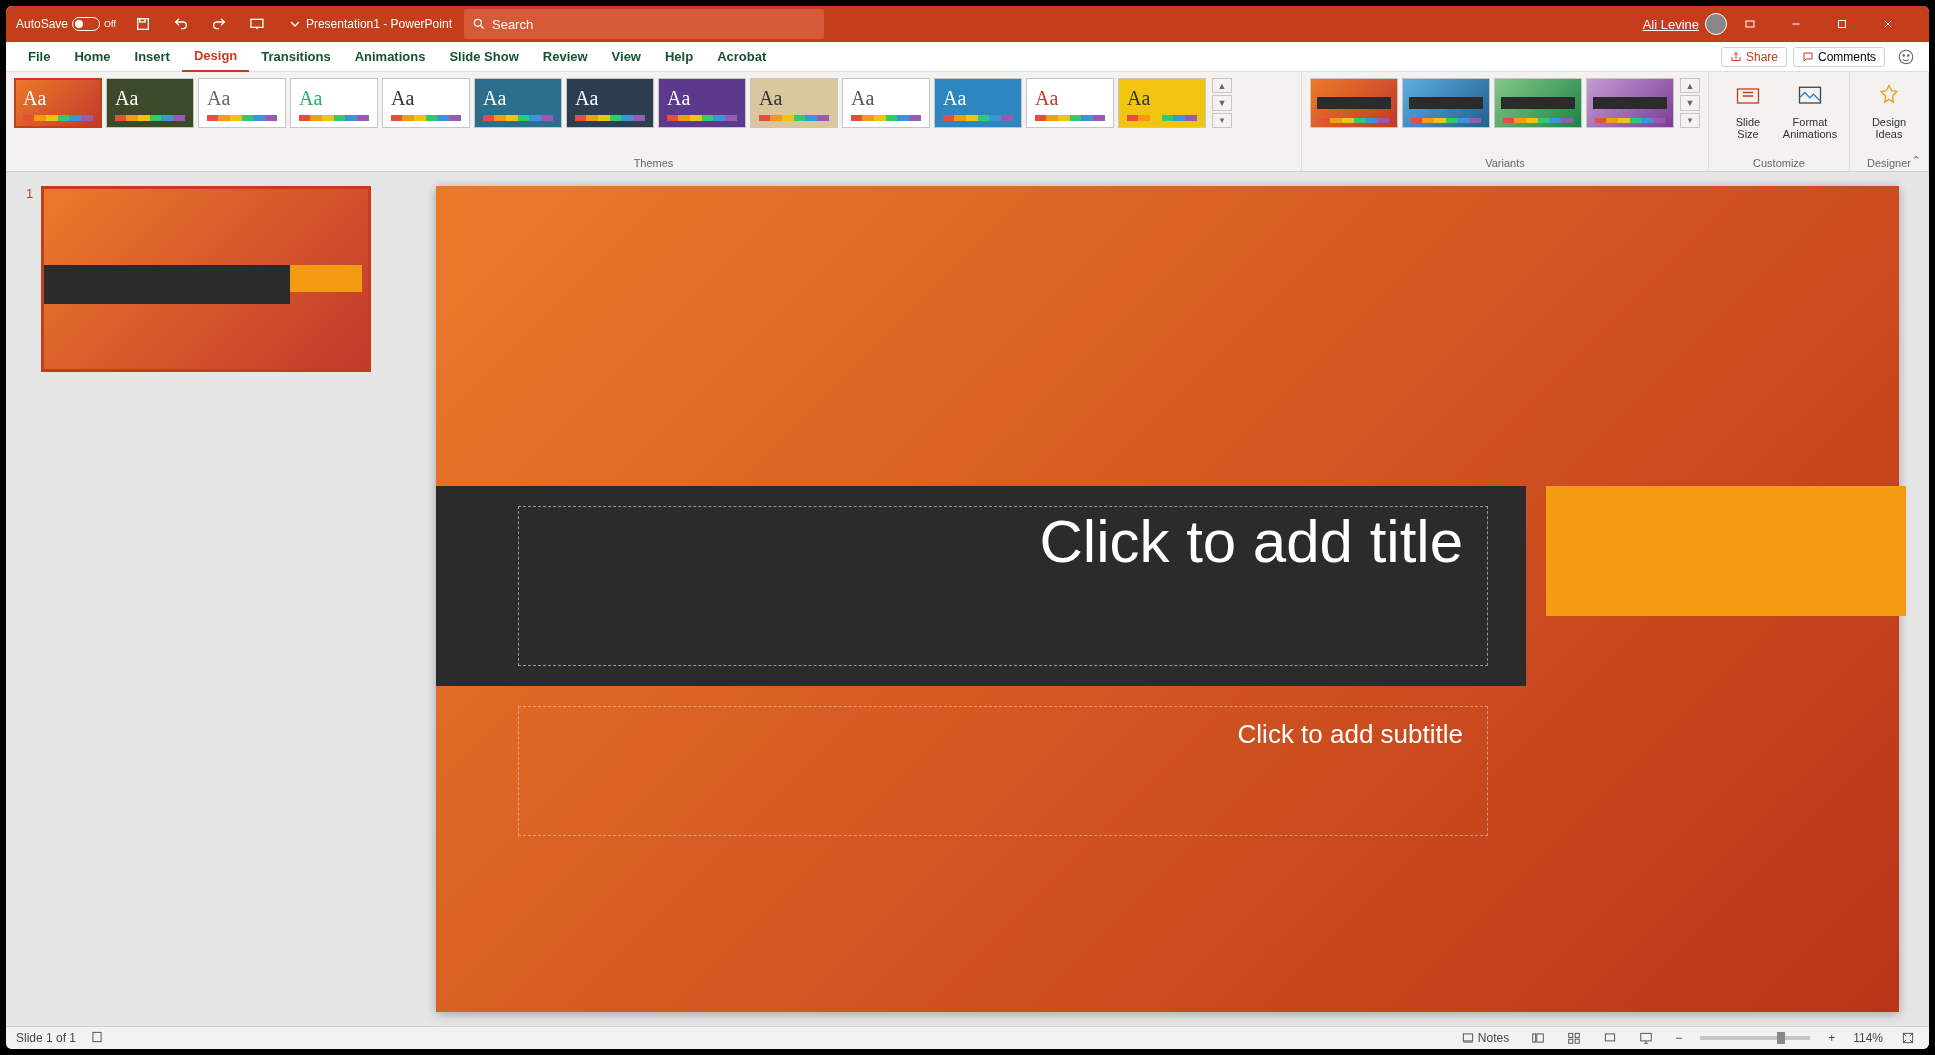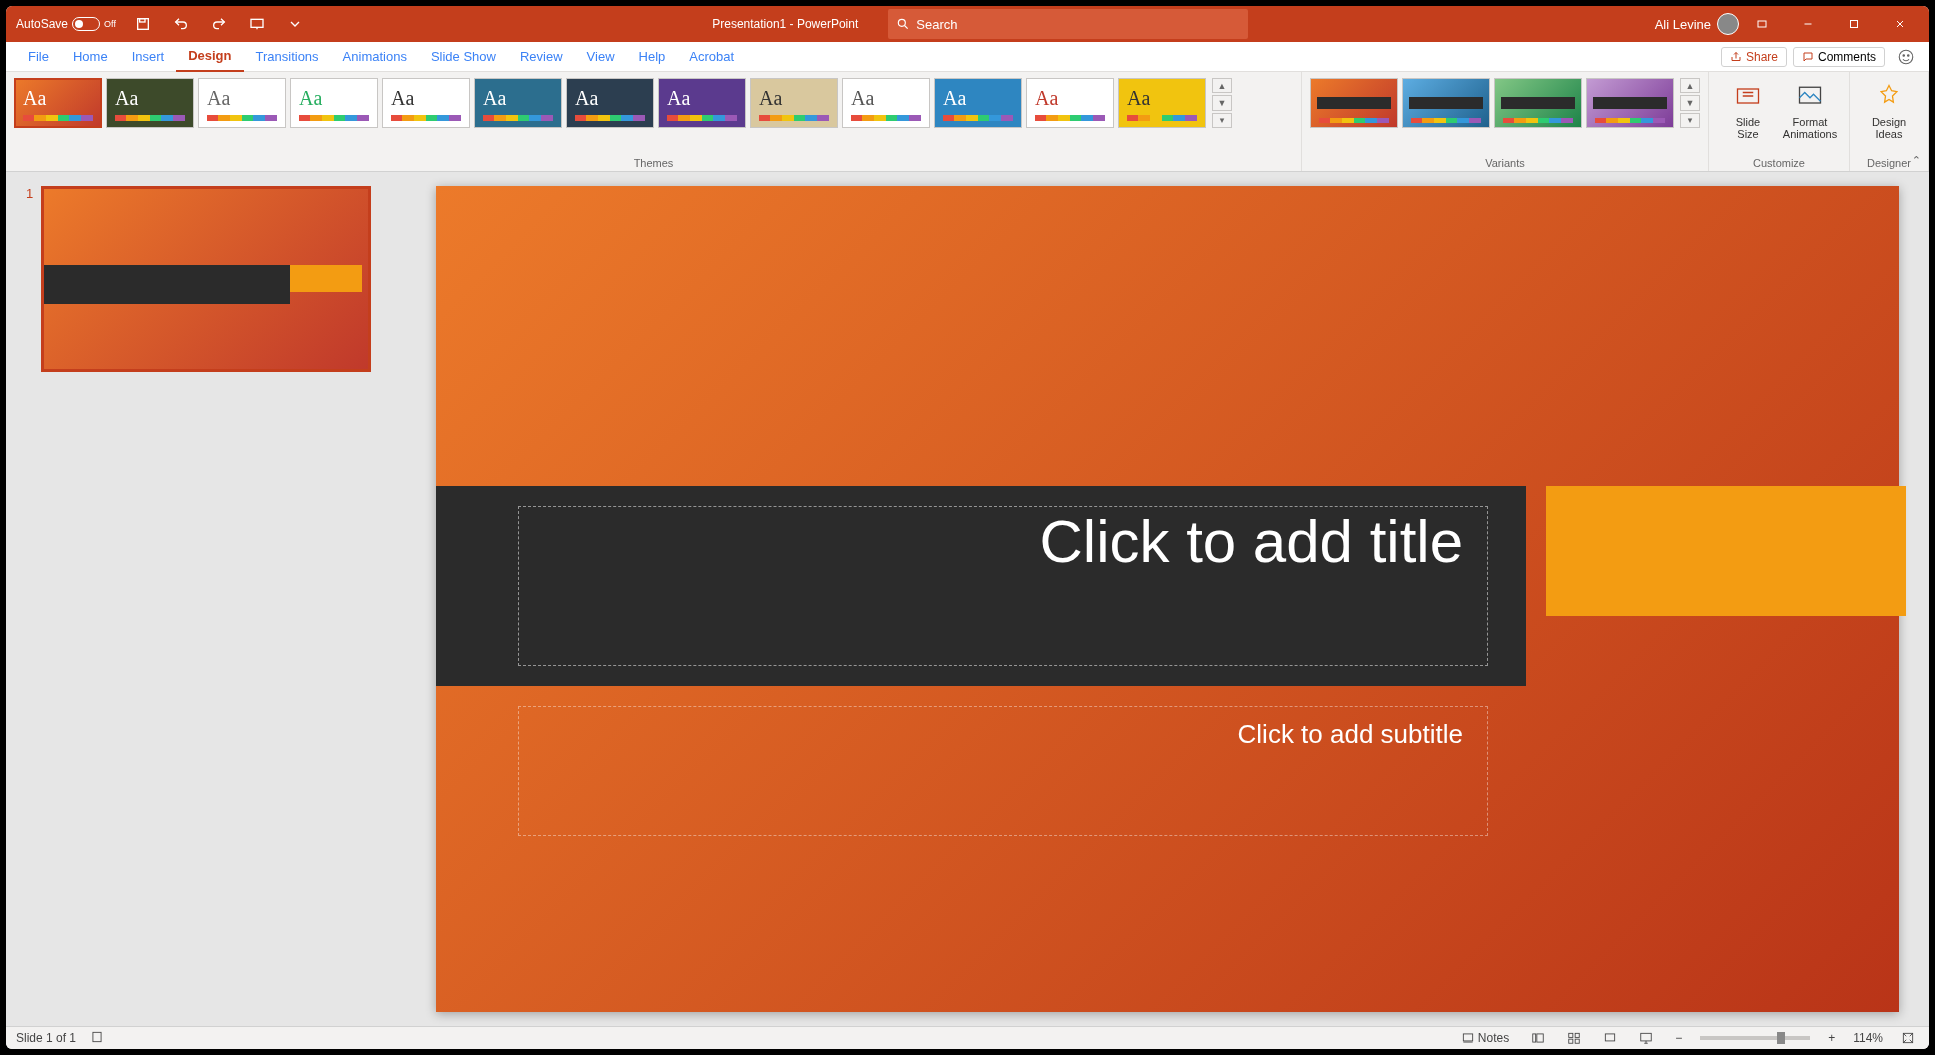--- a/index.html
+++ b/index.html
@@ -7,32 +7,32 @@
 .app { position: absolute; top: 6px; left: 6px; right: 6px; bottom: 6px; background: #f3f2f1; display: flex; flex-direction: column; border-radius: 6px; overflow: hidden; }
 
 
 .titlebar { height: 36px; background: #c43e1c; display: flex; align-items: center; color: #fff; font-size: 12px; }
 .titlebar .left { display: flex; align-items: center; gap: 16px; padding-left: 10px; }
 .autosave { display: flex; align-items: center; gap: 4px; font-size: 12px; }
 .autosave .switch { width: 28px; height: 14px; border: 1px solid #fff; border-radius: 8px; position: relative; }
 .autosave .switch::after { content: ""; position: absolute; width: 8px; height: 8px; border-radius: 50%; background: #fff; top: 2px; left: 2px; }
 .qat-btn { width: 22px; height: 22px; display: flex; align-items: center; justify-content: center; color: #fff; }
 .qat-btn svg { width: 16px; height: 16px; }
-.titlebar .center { flex: 1; display: flex; align-items: center; justify-content: center; gap: 30px; }
+.titlebar .center { flex: 1; display: flex; align-items: center; gap: 12px; }
 .searchbox { width: 360px; height: 30px; background: #d65a38; display: flex; align-items: center; padding: 0 8px; gap: 6px; color: #fff; font-size: 13px; border-radius: 2px; }
 .searchbox svg { width: 14px; height: 14px; }
-.titlebar .right { display: flex; align-items: center; gap: 0; padding-right: 6px; }
+.titlebar .right { display: flex; align-items: center; gap: 0; padding-right: 18px; text-decoration: underline; }
 .user { display: flex; align-items: center; gap: 6px; font-size: 13px; }
 .avatar { width: 22px; height: 22px; border-radius: 50%; background: #888; border: 1px solid #fff; }
 .winbtn { width: 46px; height: 36px; display: flex; align-items: center; justify-content: center; }
 .winbtn svg { width: 12px; height: 12px; stroke: #fff; }
 
 
 .tabsrow { height: 30px; background: #fff; display: flex; align-items: center; padding: 0 10px; border-bottom: 1px solid #e1dfdd; }
-.tab { padding: 0 12px; height: 30px; display: flex; align-items: center; font-size: 13px; color: #3b82f6; }
+.tab { padding: 0 12px; height: 30px; display: flex; align-items: center; font-size: 13px; color: #14532d; font-weight: bold; }
 .tab.active { color: #c43e1c; font-weight: 600; border-bottom: 2px solid #c43e1c; }
 .tabsrow .spacer { flex: 1; }
 .tabsrow .rbtn { display: flex; align-items: center; gap: 4px; border: 1px solid #d1d1d1; padding: 2px 8px; font-size: 12px; border-radius: 3px; margin-left: 6px; }
 .tabsrow .rbtn.share { color: #c43e1c; }
 .tabsrow .smile { width: 26px; height: 26px; display: flex; align-items: center; justify-content: center; margin-left: 8px; color: #666; }
 
 
 .ribbon { height: 114px; background: #f3f2f1; display: flex; border-bottom: 1px solid #d1d1d1; position: relative; }
 .ribbon-group { display: flex; flex-direction: column; padding: 6px 8px 2px; border-right: 1px solid #e1dfdd; }
 .ribbon-group .label { text-align: center; font-size: 11px; color: #666; margin-top: auto; padding-top: 2px; }

